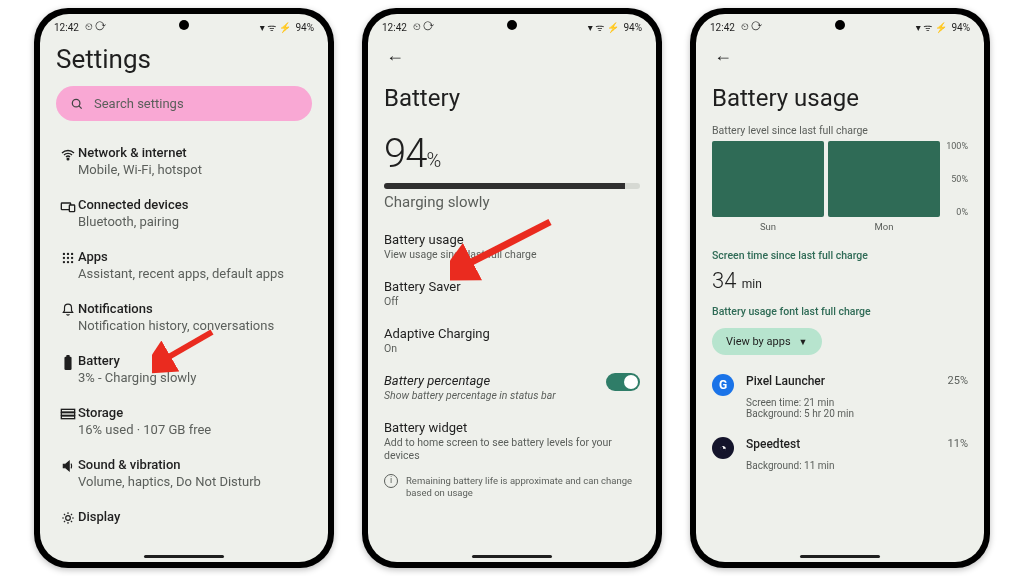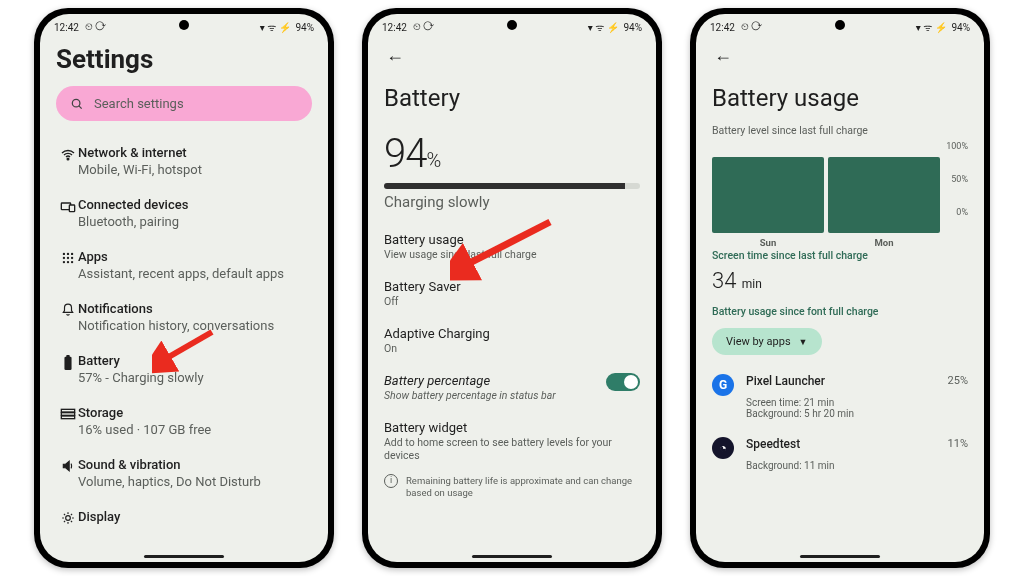--- a/index.html
+++ b/index.html
@@ -20,21 +20,21 @@
   .stage{display:flex;gap:28px;justify-content:center;align-items:center;width:1024px;height:576px;}
   .phone{width:300px;height:560px;border-radius:34px;background:#000;padding:1px;position:relative;box-shadow:0 2px 6px rgba(0,0,0,.25);}
   .screen{position:absolute;inset:6px;border-radius:29px;background:var(--bg);overflow:hidden;}
   .statusbar{display:flex;justify-content:space-between;align-items:center;padding:6px 14px 2px;font-size:10px;color:#1f1f1f;}
   .status-left{display:flex;gap:6px;align-items:center;}
   .status-right{display:flex;gap:4px;align-items:center;}
   .camera{position:absolute;top:12px;left:50%;transform:translateX(-50%);width:10px;height:10px;background:#000;border-radius:50%;z-index:5;}
   .navgesture{position:absolute;bottom:4px;left:50%;transform:translateX(-50%);width:80px;height:3px;background:#1f1f1f;border-radius:3px;}
   .content{padding:4px 16px 10px;color:var(--text);}
   .scroll{height:488px;overflow:hidden;}
-  h1.title{font-weight:700;font-size:26px;margin:4px 0 12px;}
+  h1.title{font-weight:400;font-size:26px;margin:4px 0 12px;}
   h1.page-title{font-weight:400;font-size:24px;margin:14px 0 18px;}
   .searchbar{display:flex;align-items:center;gap:10px;background:#f9a8d4;border-radius:22px;padding:10px 14px;margin:0 0 14px;}
   .row{display:flex;align-items:flex-start;gap:0;padding:10px 2px;position:relative;}
   .row .icon{width:20px;display:flex;justify-content:center;padding-top:2px;}
   .row .labels .label{font-size:13px;font-weight:500;}
   .row .labels .sub{font-size:13px;color:var(--sub);margin-top:2px;}
   .back{font-size:18px;padding:4px 2px;display:inline-block;}
   .big-pct{font-size:40px;font-weight:300;letter-spacing:-1px;}
   .big-pct .unit{font-size:20px;font-weight:300;}
   .progress{height:6px;background:var(--track);border-radius:4px;margin:6px 0 4px;overflow:hidden;}
@@ -50,21 +50,21 @@
   .footnote .info{position:absolute;left:0;top:3px;width:14px;height:14px;border:1.2px solid var(--sub);border-radius:50%;font-size:9px;display:flex;align-items:center;justify-content:center;}
   
   .section-label{font-size:10.5px;color:var(--sub);margin:8px 0 4px;}
   .section-green{font-size:10.5px;color:var(--green);margin:12px 0 6px;font-weight:500;}
   .chart{position:relative;height:96px;margin:2px 0 6px;}
   .chart .bars{display:flex;gap:4px;height:76px;align-items:flex-end;}
   .chart .bar{background:var(--green);width:50%;border-radius:2px;}
   .chart .yticks{position:absolute;right:0;top:0;height:76px;display:flex;flex-direction:column;justify-content:space-between;font-size:9px;color:var(--sub);text-align:right;}
   .chart .xlabels{display:flex;gap:4px;margin-top:4px;}
   .chart .xlabels span{width:50%;text-align:center;font-size:9.5px;color:var(--sub);}
-  .chart .bar-area{position:absolute;left:0;right:28px;top:16px;font-weight:bold;}
+  .chart .bar-area{position:absolute;left:0;right:28px;top:0;}
   .stat{font-size:22px;font-weight:300;}
   .stat .unit{font-size:12px;font-weight:400;}
   .chip{display:inline-flex;align-items:center;gap:8px;background:var(--chip);border-radius:18px;padding:7px 14px;font-size:11px;margin:4px 0 10px;}
   .chip .arrow{font-size:9px;}
   .app-row{display:flex;align-items:flex-start;gap:12px;padding:9px 0;}
   .app-icon{width:22px;height:22px;border-radius:50%;display:flex;align-items:center;justify-content:center;color:#fff;font-size:12px;font-weight:700;flex:0 0 22px;}
   .app-icon.google{background:#1a73e8;}
   .app-icon.speed{background:#14142b;}
   .app-meta{flex:1;}
   .app-meta .label{font-size:12px;font-weight:500;}
@@ -166,21 +166,21 @@
       </div>
       <div class="row">
         <span class="icon">
               <svg width="12" height="16" viewBox="0 0 12 18" fill="#1f1f1f">
                 <rect x="2" y="2" width="8" height="15" rx="1.5"></rect>
                 <rect x="4" y="0" width="4" height="3" rx="1"></rect>
               </svg>
             </span>
         <div class="labels">
               <div class="label">Battery</div>
-              <div class="sub">57% - Charging slowly</div>
+              <div class="sub">3% - Charging slowly</div>
             </div>
       </div>
       <div class="row">
         <span class="icon">
               <svg width="16" height="14" viewBox="0 0 24 16" fill="none" stroke="#1f1f1f" stroke-width="2">
                 <rect x="2" y="1" width="20" height="4"></rect>
                 <rect x="2" y="6" width="20" height="4"></rect>
                 <rect x="2" y="11" width="20" height="4"></rect>
               </svg>
             </span>
@@ -330,21 +330,21 @@
           <span>50%</span>
           <span>0%</span>
         </div>
       </div>
 
       <div class="section-green">Screen time since last full charge</div>
       <div class="stat">
         <span>34</span> <span class="unit">min</span>
       </div>
 
-      <div class="section-green">Battery usage since font full charge</div>
+      <div class="section-green">Battery usage font last full charge</div>
       <div class="chip">
         <span>View by apps</span>
         <span class="arrow">▼</span>
       </div>
 
       <div class="app-row">
         <div class="app-icon google">G</div>
         <div class="app-meta">
           <div class="label">Pixel Launcher</div>
           <div class="sub" style="white-space:pre-line">Screen time: 21 min

